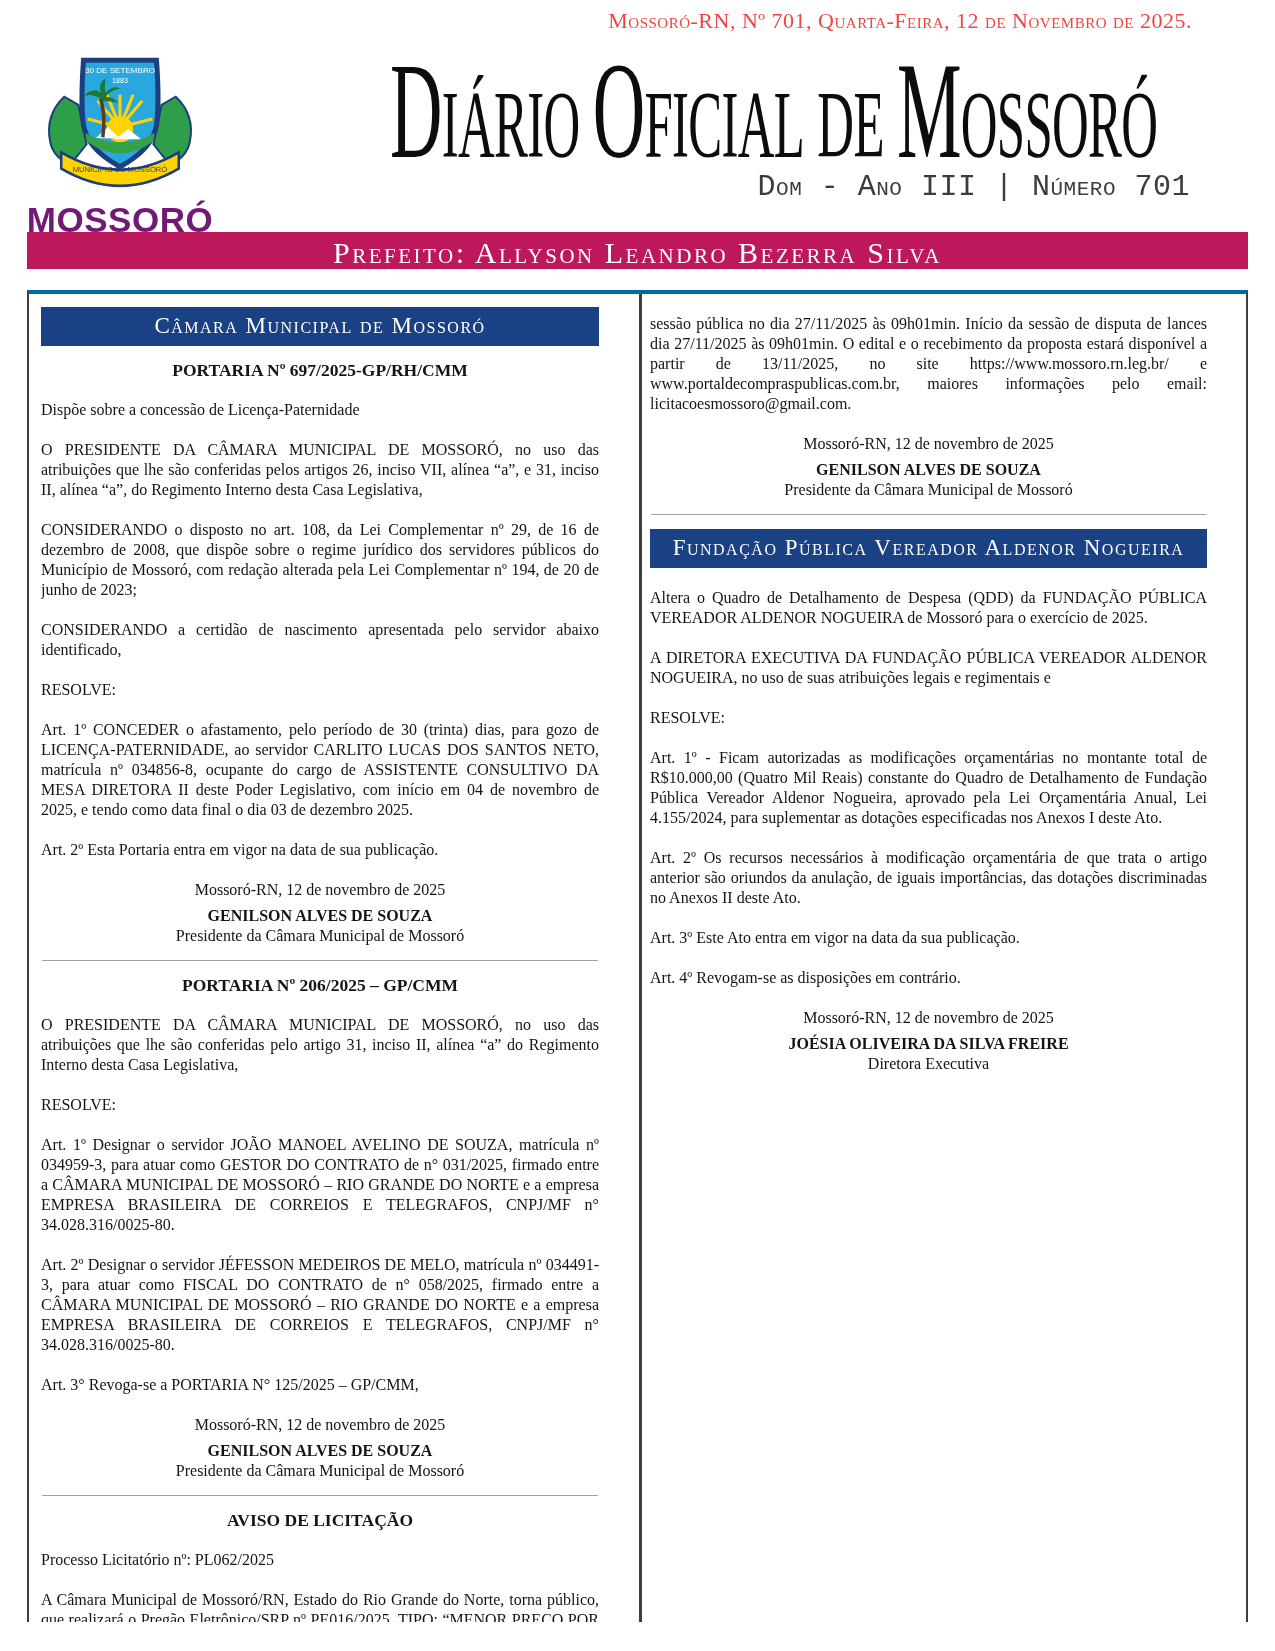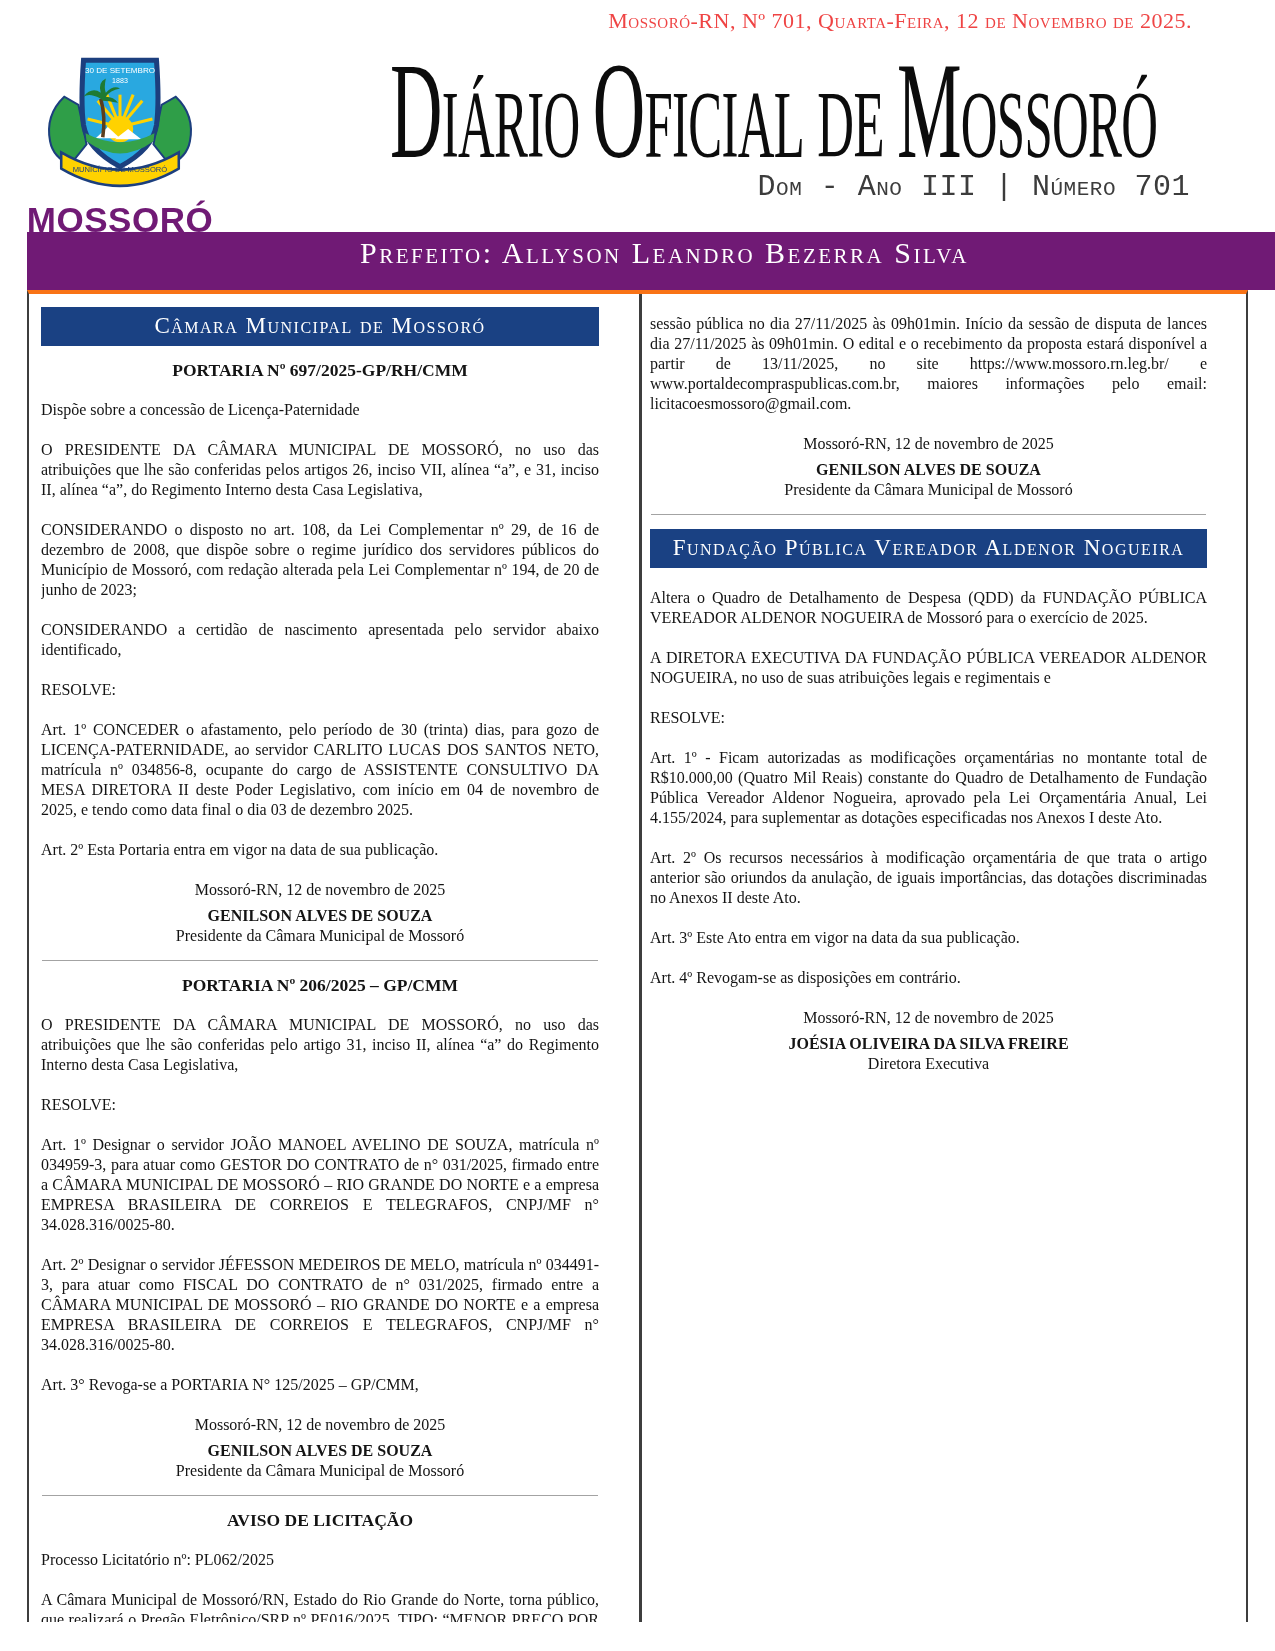--- a/index.html
+++ b/index.html
@@ -15,27 +15,27 @@
   .logo .sub{font-family:"Liberation Sans",sans-serif;font-weight:600;
              font-size:19px;letter-spacing:4px;color:#2e7fd0;line-height:1.15;}
   .masthead-title{position:absolute;left:225px;top:42px;width:970px;text-align:center;
                   font-variant:small-caps;font-size:110px;line-height:1;white-space:nowrap;
                   color:#0c0c0c;transform:scale(.66,1.25);transform-origin:center top;
                   word-spacing:-.06em;letter-spacing:-1px;}
   .edition-line{position:absolute;top:170px;right:85px;font-variant:small-caps;
                 font-size:30px;color:#3c3c3c;letter-spacing:.5px;white-space:nowrap;font-family:Liberation Mono, monospace;}
 
   
-  .prefeito-bar{position:absolute;left:27px;top:232px;width:1221px;height:58px;
-                background:#701a75;color:#fff;text-align:center;
-                font-variant:small-caps;font-size:30px;letter-spacing:2.5px;line-height:41px;padding-left:27px;}
+  .prefeito-bar{position:absolute;left:27px;top:232px;width:1221px;height:37px;
+                background:#be185d;color:#fff;text-align:center;
+                font-variant:small-caps;font-size:30px;letter-spacing:2.5px;line-height:41px;}
 
   
   .frame{position:absolute;left:27px;top:290px;width:1221px;height:1332px;
-         border-top:4px solid #f97316;border-left:2px solid #3d3d3d;border-right:2px solid #3d3d3d;
+         border-top:4px solid #0369a1;border-left:2px solid #3d3d3d;border-right:2px solid #3d3d3d;
          box-sizing:border-box;overflow:hidden;}
   .col-divider{position:absolute;left:610px;top:0;bottom:0;width:3px;background:#3d3d3d;}
   .col{position:absolute;top:0;bottom:0;overflow:hidden;font-size:16px;line-height:20px;}
   .col-left{left:12px;width:558px;}
   .col-right{left:621px;width:557px;}
 
   
   .blk-section_header{background:#1a4183;color:#fff;text-align:center;
       font-variant:small-caps;font-size:23px;letter-spacing:1.5px;
       padding:6px 0 8px;margin:13px 0 10px;line-height:1.1;}
@@ -100,21 +100,21 @@
         <div class="blk-paragraph">Art. 1º CONCEDER o afastamento, pelo período de 30 (trinta) dias, para gozo de LICENÇA-PATERNIDADE, ao servidor CARLITO LUCAS DOS SANTOS NETO, matrícula nº 034856-8, ocupante do cargo de ASSISTENTE CONSULTIVO DA MESA DIRETORA II deste Poder Legislativo, com início em 04 de novembro de 2025, e tendo como data final o dia 03 de dezembro 2025.</div>
         <div class="blk-paragraph">Art. 2º Esta Portaria entra em vigor na data de sua publicação.</div>
         <div class="blk-dateline">Mossoró-RN, 12 de novembro de 2025</div>
         <div class="blk-signature_name">GENILSON ALVES DE SOUZA</div>
         <div class="blk-signature_role">Presidente da Câmara Municipal de Mossoró</div>
         <hr class="blk-divider">
         <div class="blk-doc_title">PORTARIA Nº 206/2025 – GP/CMM</div>
         <div class="blk-paragraph">O PRESIDENTE DA CÂMARA MUNICIPAL DE MOSSORÓ, no uso das atribuições que lhe são conferidas pelo artigo 31, inciso II, alínea “a” do Regimento Interno desta Casa Legislativa,</div>
         <div class="blk-paragraph">RESOLVE:</div>
         <div class="blk-paragraph">Art. 1º Designar o servidor JOÃO MANOEL AVELINO DE SOUZA, matrícula nº 034959-3, para atuar como GESTOR DO CONTRATO de n° 031/2025, firmado entre a CÂMARA MUNICIPAL DE MOSSORÓ – RIO GRANDE DO NORTE e a empresa EMPRESA BRASILEIRA DE CORREIOS E TELEGRAFOS, CNPJ/MF n° 34.028.316/0025-80.</div>
-        <div class="blk-paragraph">Art. 2º Designar o servidor JÉFESSON MEDEIROS DE MELO, matrícula nº 034491-3, para atuar como FISCAL DO CONTRATO de n° 031/2025, firmado entre a CÂMARA MUNICIPAL DE MOSSORÓ – RIO GRANDE DO NORTE e a empresa EMPRESA BRASILEIRA DE CORREIOS E TELEGRAFOS, CNPJ/MF n° 34.028.316/0025-80.</div>
+        <div class="blk-paragraph">Art. 2º Designar o servidor JÉFESSON MEDEIROS DE MELO, matrícula nº 034491-3, para atuar como FISCAL DO CONTRATO de n° 058/2025, firmado entre a CÂMARA MUNICIPAL DE MOSSORÓ – RIO GRANDE DO NORTE e a empresa EMPRESA BRASILEIRA DE CORREIOS E TELEGRAFOS, CNPJ/MF n° 34.028.316/0025-80.</div>
         <div class="blk-paragraph">Art. 3° Revoga-se a PORTARIA N° 125/2025 – GP/CMM,</div>
         <div class="blk-dateline">Mossoró-RN, 12 de novembro de 2025</div>
         <div class="blk-signature_name">GENILSON ALVES DE SOUZA</div>
         <div class="blk-signature_role">Presidente da Câmara Municipal de Mossoró</div>
         <hr class="blk-divider">
         <div class="blk-doc_title">AVISO DE LICITAÇÃO</div>
         <div class="blk-paragraph">Processo Licitatório nº: PL062/2025</div>
         <div class="blk-paragraph">A Câmara Municipal de Mossoró/RN, Estado do Rio Grande do Norte, torna público, que realizará o Pregão Eletrônico/SRP nº PE016/2025, TIPO: “MENOR PREÇO POR LOTE”. Objeto: REGISTRO de preços para futura e eventual aquisição de equipamentos de rede, ferramentas, componentes e periféricos de informática, com o objetivo de modernizar e ampliar a infraestrutura de tecnologia da informação da Câmara Municipal de Mossoró. Fim do cadastramento das propostas 26/11/2025 às 09h:00min. Início da</div>
       </div>
     <div class="col-divider"></div>

